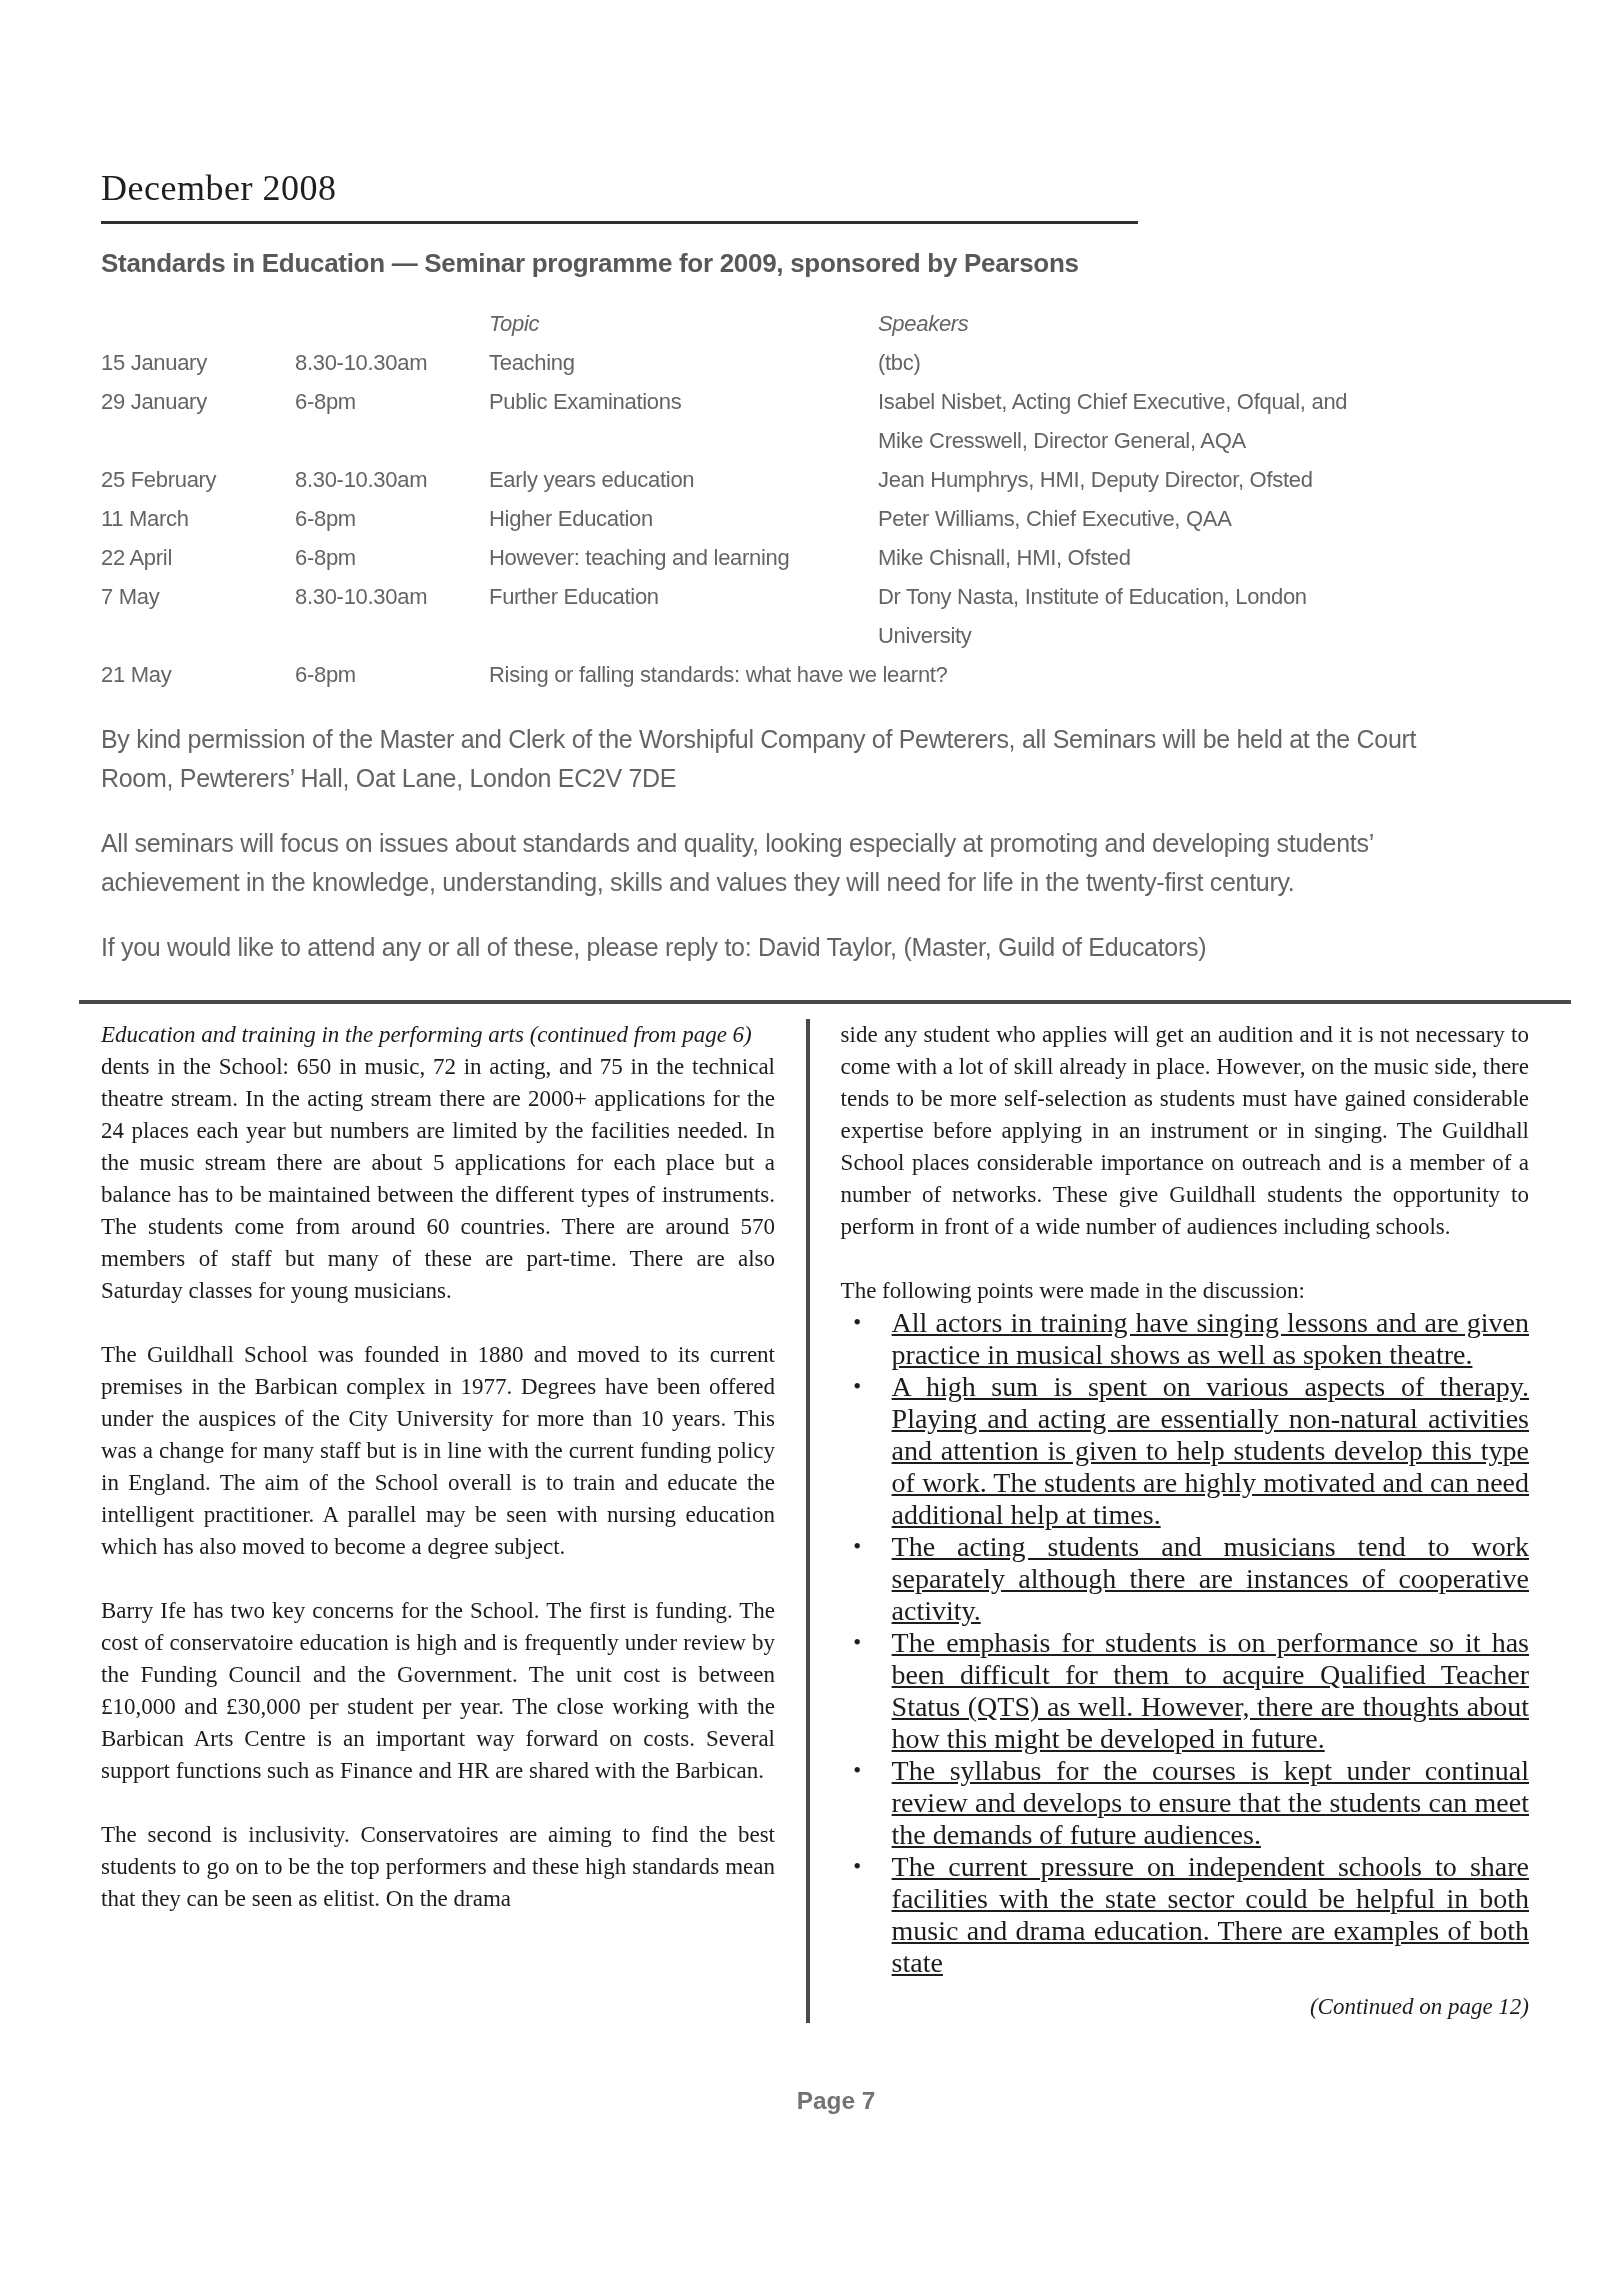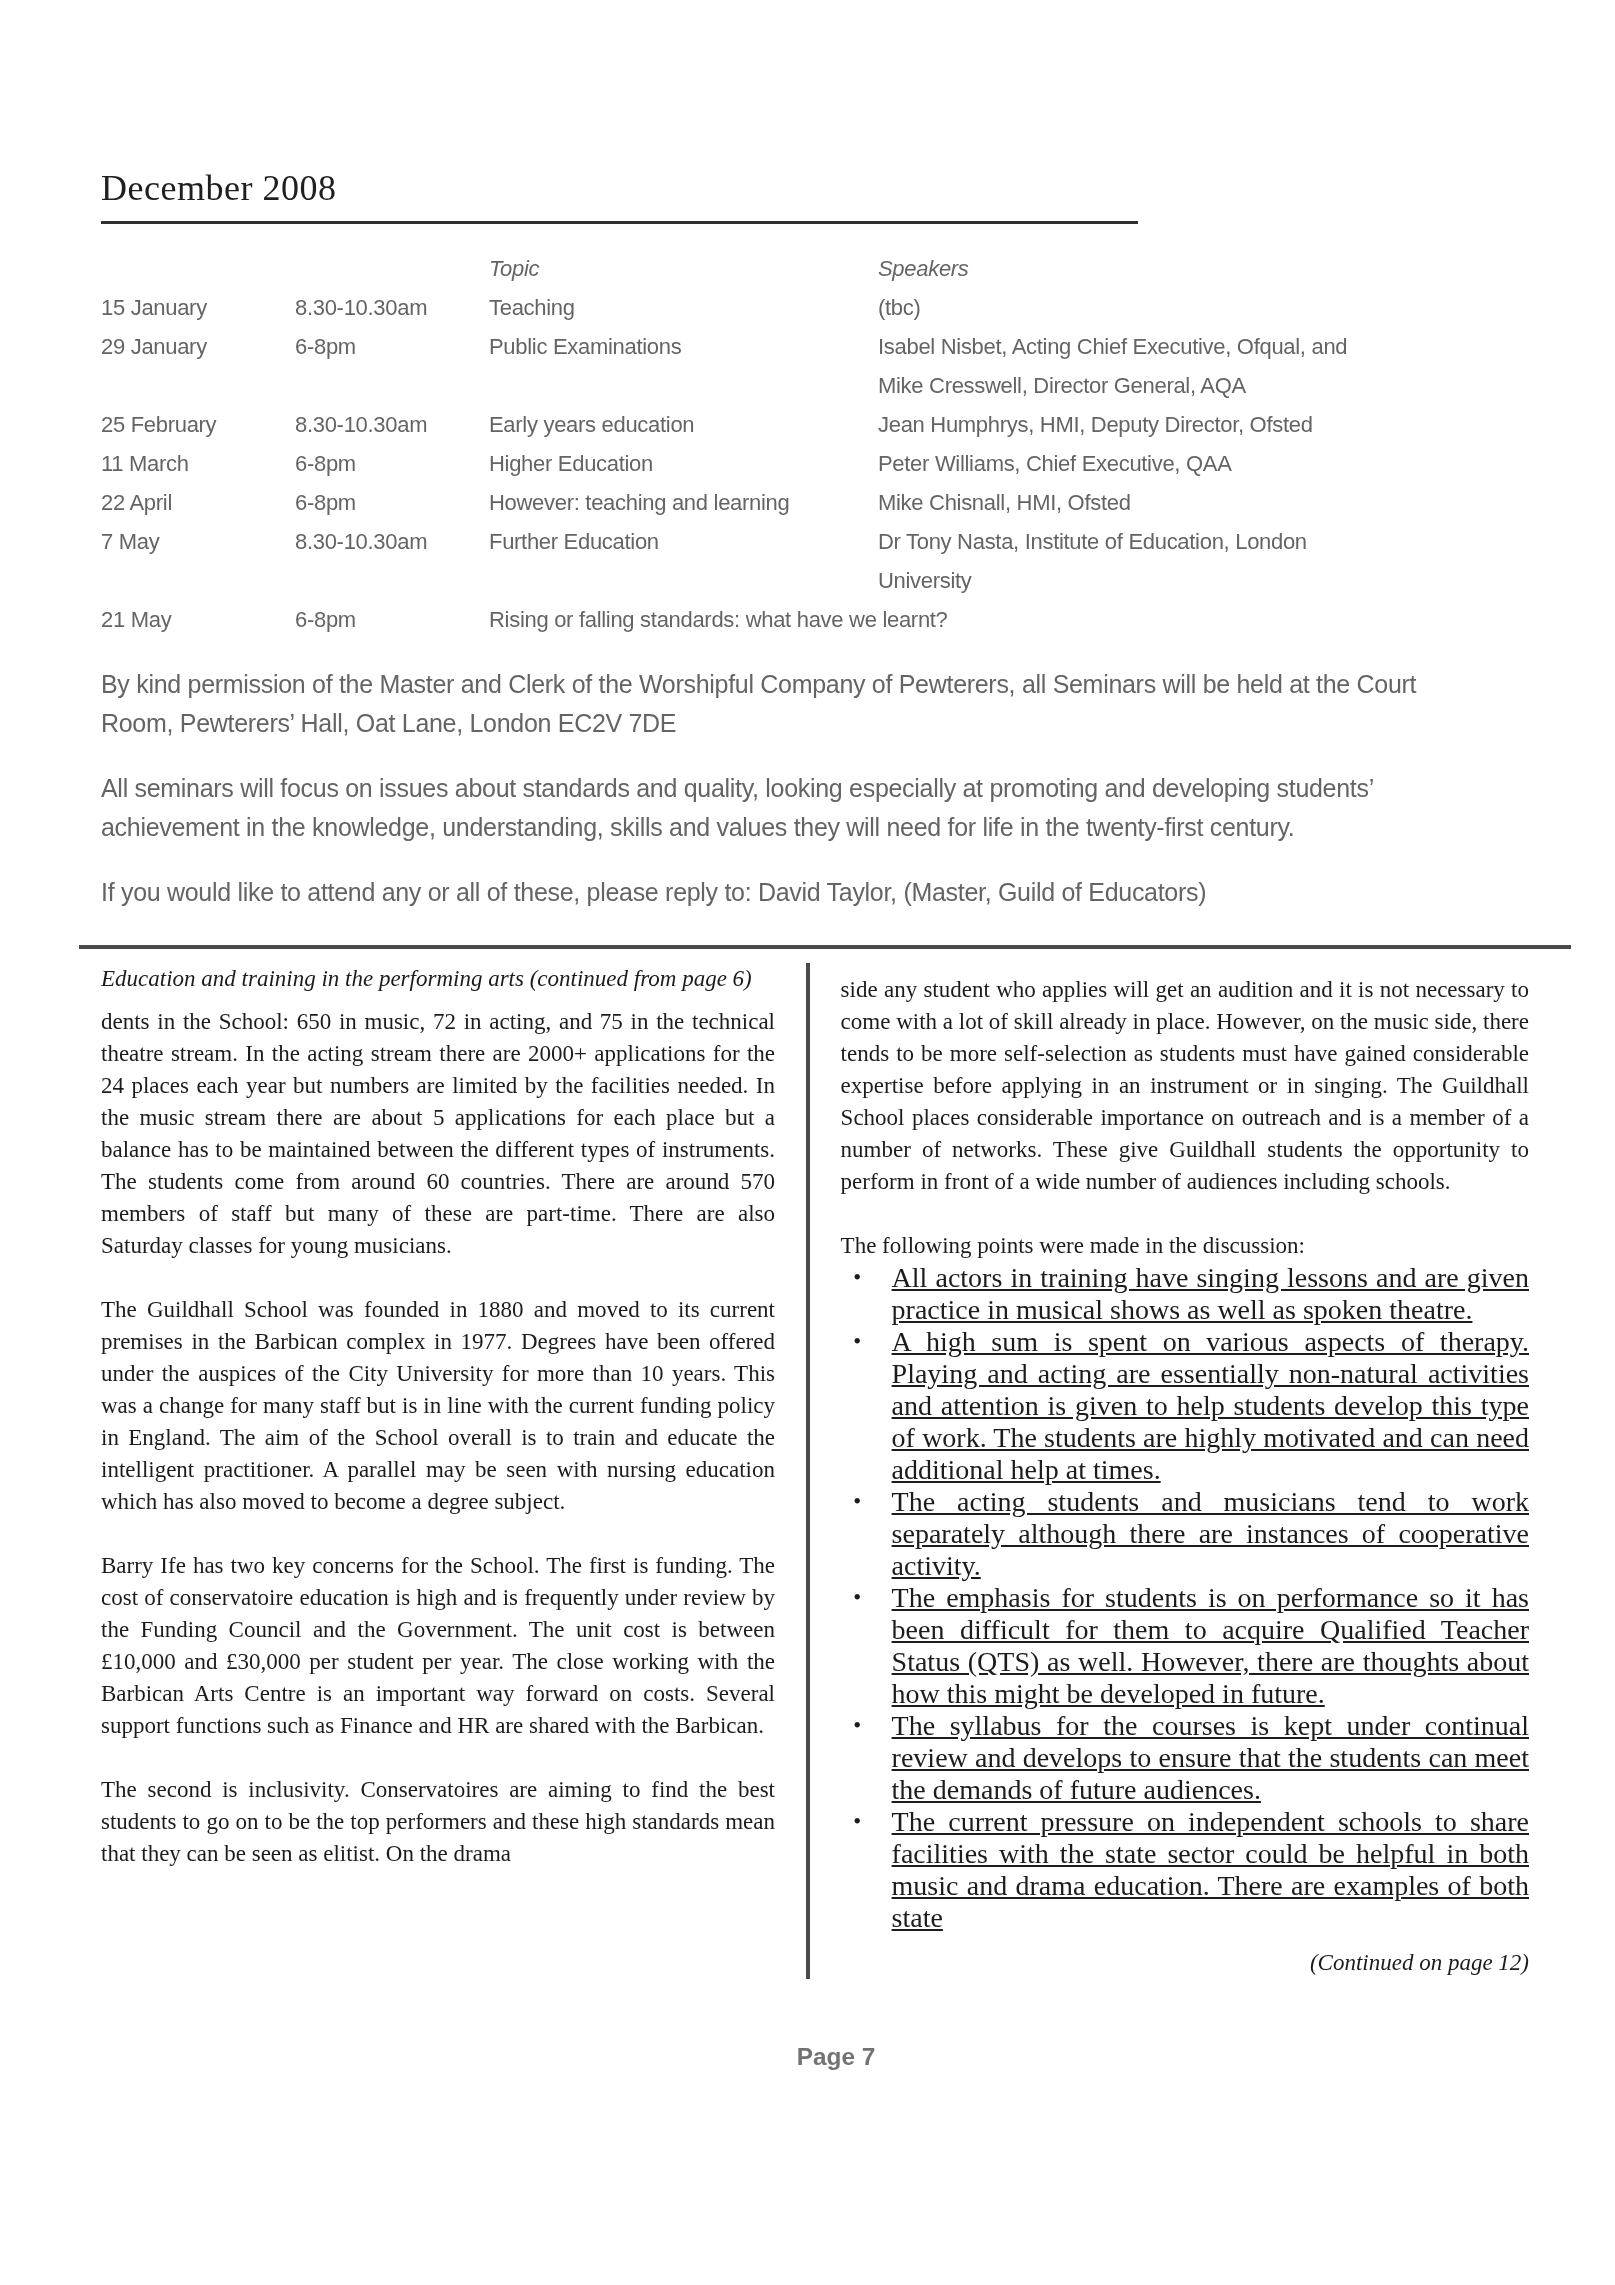--- a/index.html
+++ b/index.html
@@ -74,21 +74,21 @@
   }
   .col-left{width:674px;}
   .v-divider{width:3.6px;background:var(--rule);margin-left:31px;flex:0 0 auto;}
   .col-right{flex:1;margin-left:31px;padding-right:42px;}
   .article p{
     margin:32px 0 0 0;
     font-size:23px;
     line-height:32px;
     text-align:justify;
   }
-  .article p.first{margin-top:11px;}
+  .article p.first{margin-top:0;}
   .lead-italic{
     margin:0 0 0 0 !important;
     font-style:italic;
     font-size:20px;
     line-height:32px;
     text-align:left !important;
   }
   .bullet-list{list-style:none;margin:0;padding:0;}
   .bullet-list li{display:flex;}
   .bullet-list .marker{
@@ -124,20 +124,21 @@
 <body>
 
 <div class="page">
 
   <div class="masthead">
     <h1>December 2008</h1>
     <hr class="header-rule">
   </div>
 
   <div class="seminar">
+    <h2>Standards in Education — Seminar programme for 2009, sponsored by Pearsons</h2>
 
     <div class="s-table">
       <div class="t-row t-head">
         <span class="cell"></span>
         <span class="cell"></span>
         <span class="cell">Topic</span>
         <span class="cell">Speakers</span>
       </div>
 
       <div class="t-row">

